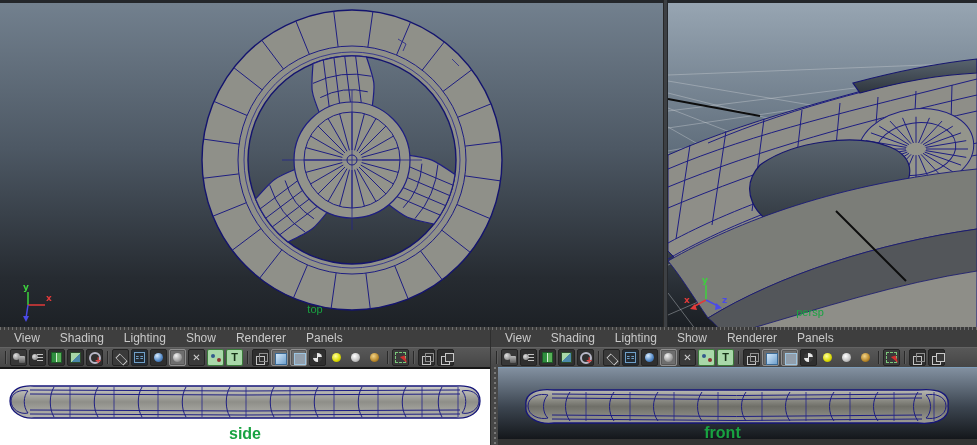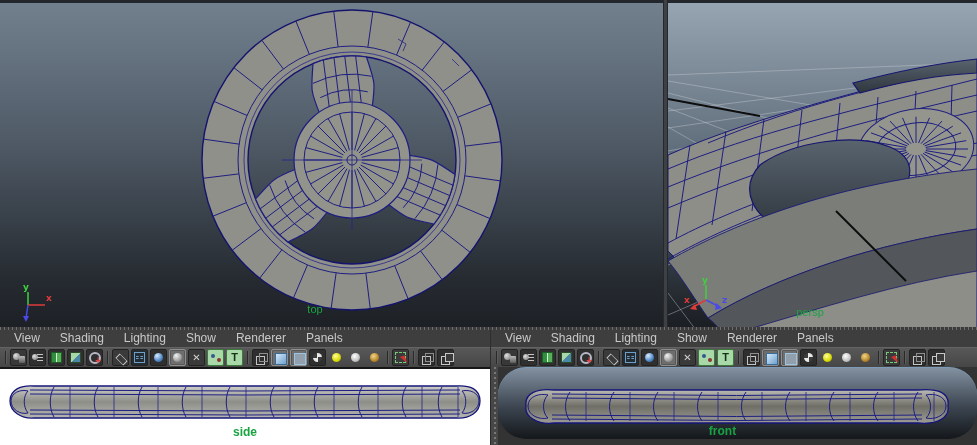--- a/index.html
+++ b/index.html
@@ -17,21 +17,21 @@
   #vp-persp{left:668px;top:0;width:309px;height:327px;border-top:3px solid #23262a;
           background:linear-gradient(180deg,#97a5b2 0%,#5d6b79 48%,#23282e 92%,#1b1f24 100%);}
   #hsplit{position:absolute;left:0;top:327px;width:977px;height:3px;background:#3c3c3c;
           background-image:repeating-linear-gradient(90deg,#6f6f6f 0 1px,#3c3c3c 1px 4px);}
   #vp-side{left:0;top:367px;width:490px;height:78px;background:#ffffff;border-top:2px solid #161616;}
   #vsplit2{position:absolute;left:490px;top:367px;width:8px;height:78px;background:#474747;
            border-left:1px solid #2a2a2a;
            background-image:repeating-linear-gradient(180deg,#787878 0 2px,#474747 2px 5px);
            background-size:2px 100%;background-repeat:no-repeat;background-position:3px 0;}
   #vp-front{left:498px;top:367px;width:479px;height:72px;border-top:1px solid #7e9cb8;
-          background:linear-gradient(180deg,#8290a0 0%,#3c4550 55%,#14171b 100%);border-radius:28px;}
+          background:linear-gradient(180deg,#8290a0 0%,#3c4550 55%,#14171b 100%);}
 
   
   .pheader{position:absolute;width:490px;height:37px;top:330px;}
   #pheader-left{left:0;}
   #pheader-right{left:490px;width:487px;border-left:1px solid #2e2e2e;}
   .menu-bar{height:17px;background:#3e3e3e;display:flex;padding-left:4px;}
   .menu-item{padding:0 10px;font-size:12px;color:#c9c9c9;line-height:17px;white-space:nowrap;cursor:default;}
   .panel-toolbar{height:20px;background:linear-gradient(#585858,#464646);border-top:1px solid #636363;
                  display:flex;align-items:center;padding-left:2px;overflow:hidden;}
 
@@ -97,21 +97,21 @@
   .ti-marquee{background:#3a3a3a;}
   .ti-marquee::before{content:"";position:absolute;inset:2px;border:1px dashed #7ac87a;}
   .ti-marquee::after{content:"";position:absolute;right:2px;bottom:1px;width:0;height:0;
                 border-left:5px solid transparent;border-top:8px solid #d03030;transform:rotate(-18deg);}
   .ti-squares::before{content:"";position:absolute;left:3px;top:6px;width:7px;height:7px;border:1px solid #c8c8c8;}
   .ti-squares::after{content:"";position:absolute;left:7px;top:3px;width:7px;height:7px;
                 border:1px solid #c8c8c8;background:#3a3a3a;}
 
   
   .vp-label{position:absolute;color:#18a341;font-size:11px;text-align:center;pointer-events:none;}
-  .vp-label.bold{font-weight:bold;font-size:12px;}
+  .vp-label.bold{font-weight:bold;font-size:16px;}
   .axis{position:absolute;pointer-events:none;}
   .axis text{font:bold 9px "DejaVu Sans",sans-serif;}
 
   
   .ring{fill:#8f9089;stroke:#14146e;stroke-width:1.4;}
   .wire{stroke:#1e1e82;stroke-width:1;fill:none;}
   .wire-thin{stroke:#24248c;stroke-width:.8;fill:none;}
   .spoke{fill:#8f9089;stroke:#1e1e82;stroke-width:1.2;}
   .hub{fill:#92938b;stroke:#1e1e82;stroke-width:1.2;}
   .pgrid{stroke:#c8cdd2;stroke-width:1;opacity:.42;fill:none;}

